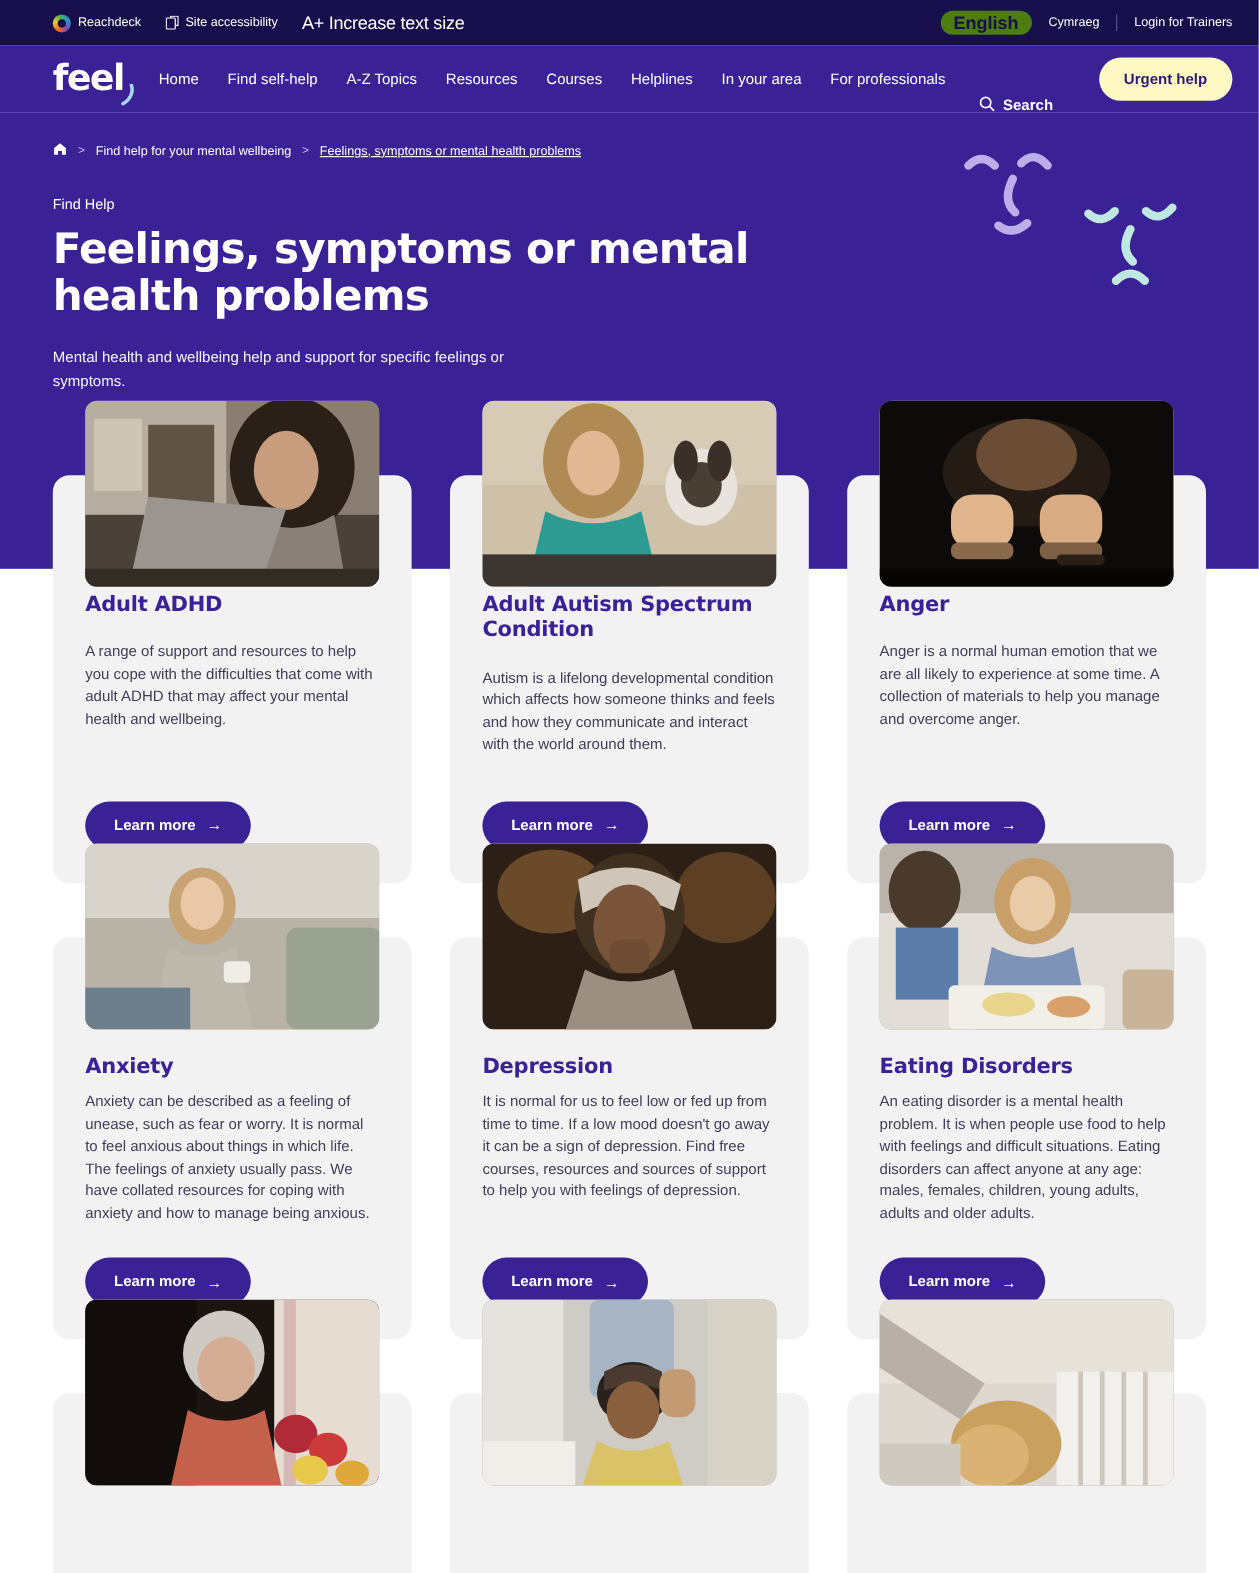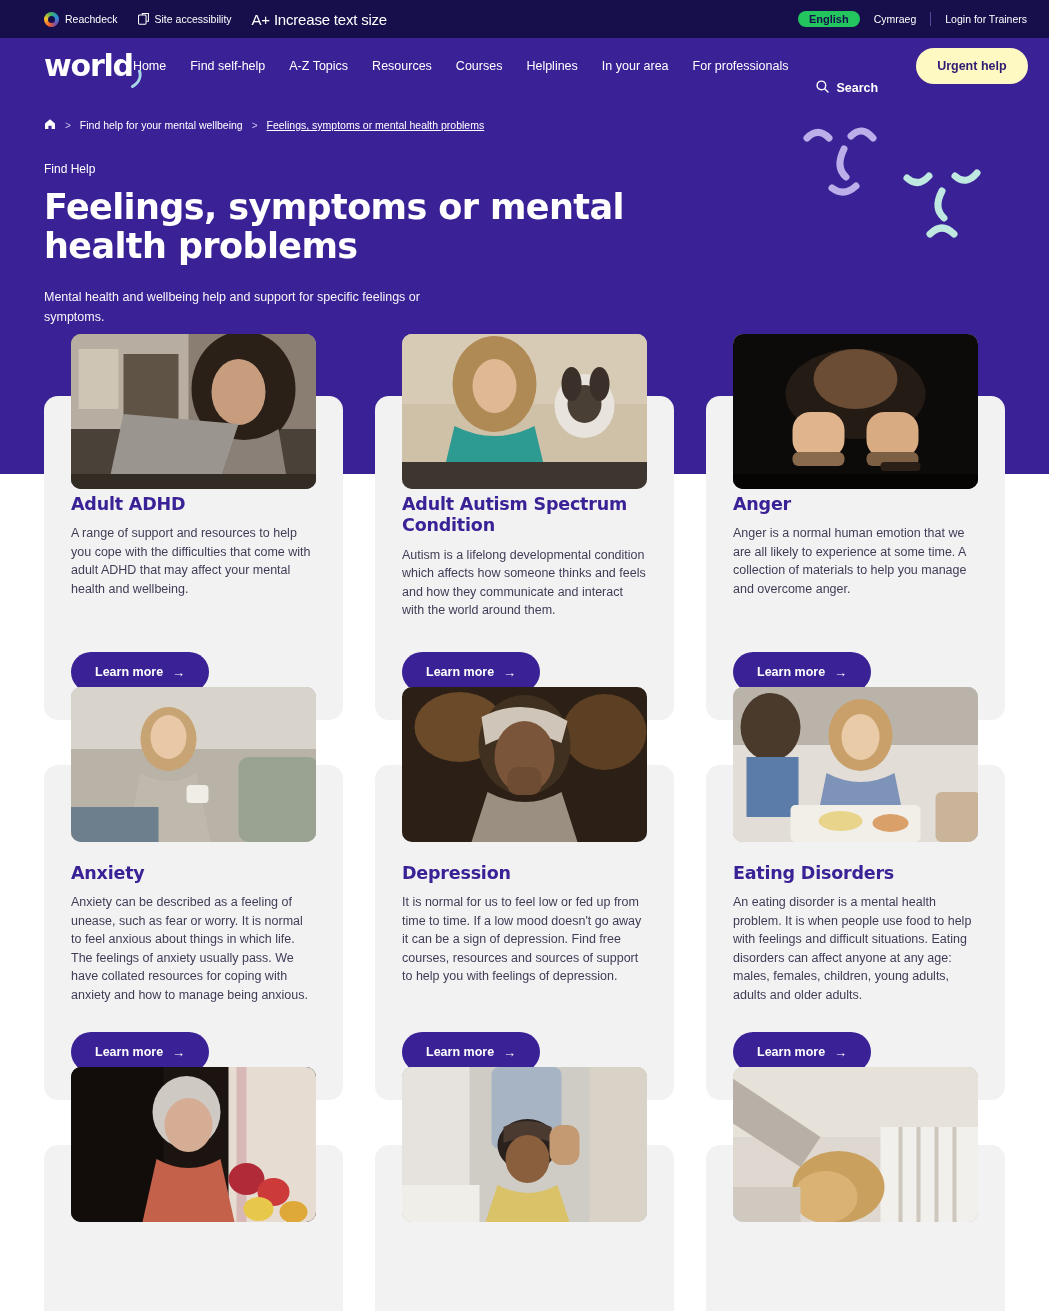--- a/index.html
+++ b/index.html
@@ -33,22 +33,22 @@
   }
   .reachdeck-ring::after {
     content: ""; position: absolute; inset: 4px; border-radius: 50%; background: #160F4B;
   }
   .access-icon { width: 11px; height: 12px; display: inline-block; flex: none; }
   .aplus { font-size: 15px; letter-spacing: -0.2px; }
   .util-right {
     margin-left: auto; display: flex; align-items: center; gap: 14px; font-size: 10.5px;
   }
   .lang-pill {
-    background: #22c55e; color: #160F4B; border-radius: 999px;
-    padding: 2.5px 11px; font-size: 11px; font-weight: 600; line-height: 1;
+    background: #4d7c0f; color: #160F4B; border-radius: 999px;
+    padding: 2.5px 11px; font-size: 15px; font-weight: 600; line-height: 1;
     border: none; cursor: pointer; font-family: inherit;
   }
   .lang-link { color: #fff; text-decoration: none; }
   .util-divider { width: 1px; height: 14px; background: #53499a; display: inline-block; }
 
   
   .navbar {
     height: 56px;
     background: #3A2196;
     display: flex;
@@ -116,21 +116,21 @@
   }
   .card-row { display: flex; gap: 32px; margin-bottom: 45px; }
   .card {
     flex: 1 1 0; min-width: 0;
     background: #F2F2F3;
     border-radius: 14px;
     padding: 98px 27px 28px 27px;
     position: relative;
     display: flex; flex-direction: column;
   }
-  .card.row1 { min-height: 324px; }
+  .card.row1 { min-height: 324px; gap: 10px; }
   .card.row2 { min-height: 324px; }
   .card-img {
     position: absolute; top: -62px; left: 27px; right: 27px;
     height: 155px; border-radius: 10px; overflow: hidden;
     background: #b9b2ad;
   }
   .card.row2 .card-img, .card.row3 .card-img { top: -78px; }
   .card-img svg { display: block; width: 100%; height: 100%; }
   .card-title {
     color: #3A2196; font-size: 17.5px; font-weight: 600; line-height: 1.22;
@@ -176,21 +176,21 @@
   <div class="util-right">
     <button class="lang-pill">English</button>
     <a class="lang-link" href="#">Cymraeg</a>
     <span class="util-divider"></span>
     <a class="lang-link" href="#">Login for Trainers</a>
   </div>
 </div>
 
 <nav class="navbar">
   <a class="logo" href="#">
-    <span class="logo-text">world</span>
+    <span class="logo-text">feel</span>
     <span class="logo-swoosh">
       <svg viewBox="0 0 16 18" fill="none" xmlns="http://www.w3.org/2000/svg">
         <path d="M13.5 1C15 5.5 14 12 6.5 16.5" stroke="#A8D8E8" stroke-width="3" stroke-linecap="round"></path>
       </svg>
     </span>
   </a>
   <div class="nav-links">
     <a class="nav-link" href="#">Home</a>
     <a class="nav-link" href="#">Find self-help</a>
     <a class="nav-link" href="#">A-Z Topics</a>

